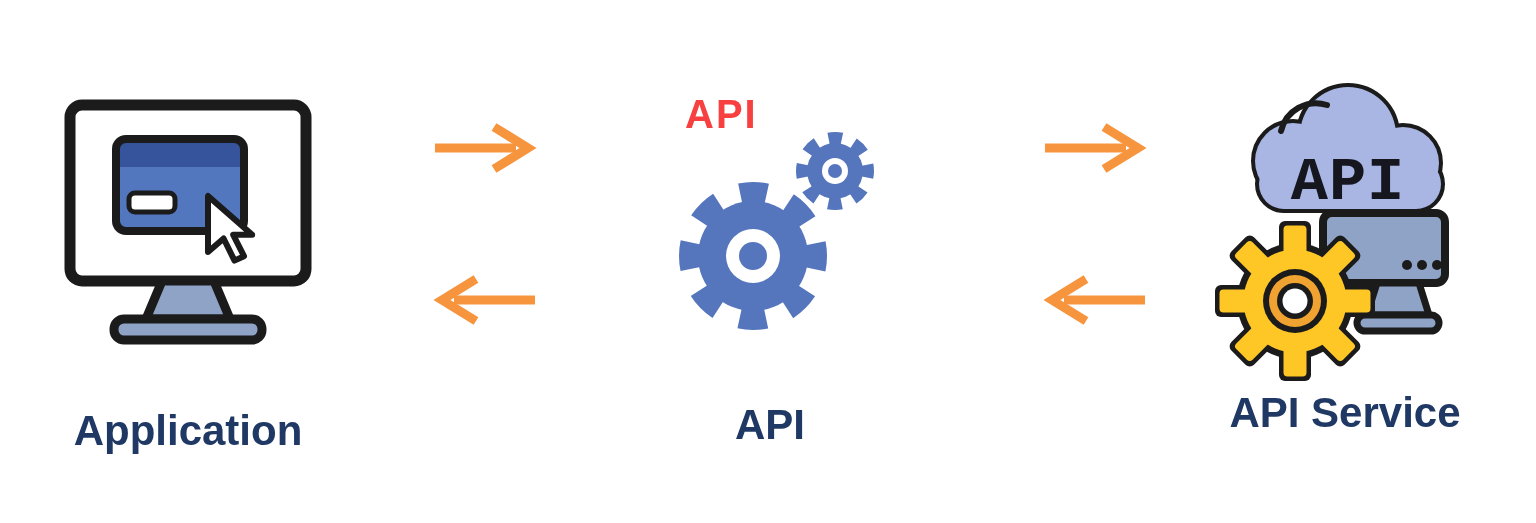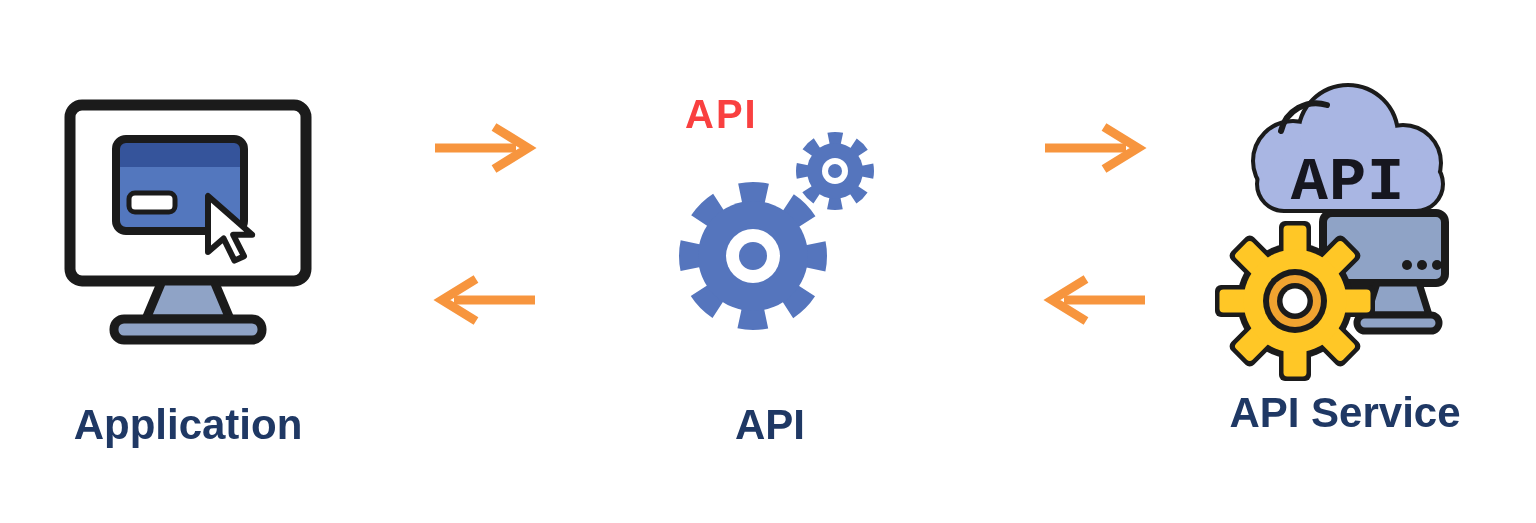--- a/index.html
+++ b/index.html
@@ -28,21 +28,21 @@
     width: 100%;
   }
   .node-label {
     font-weight: 700;
     font-size: 42px;
     color: #1F3864;
     white-space: nowrap;
   }
   .node-application { left: 38px; top: 78px; width: 300px; }
   .node-application .icon-wrap { height: 305px; }
-  .node-application .node-label { margin-top: 18px; }
+  .node-application .node-label { margin-top: 24px; }
 
   .node-api { left: 655px; top: 78px; width: 230px; }
   .node-api .icon-wrap { height: 305px; }
   .node-api .node-label { margin-top: 18px; }
 
   .node-api-service { left: 1190px; top: 70px; width: 310px; }
   .node-api-service .icon-wrap { height: 315px; }
   .node-api-service .node-label { margin-top: 4px; }
 
   .connector {

